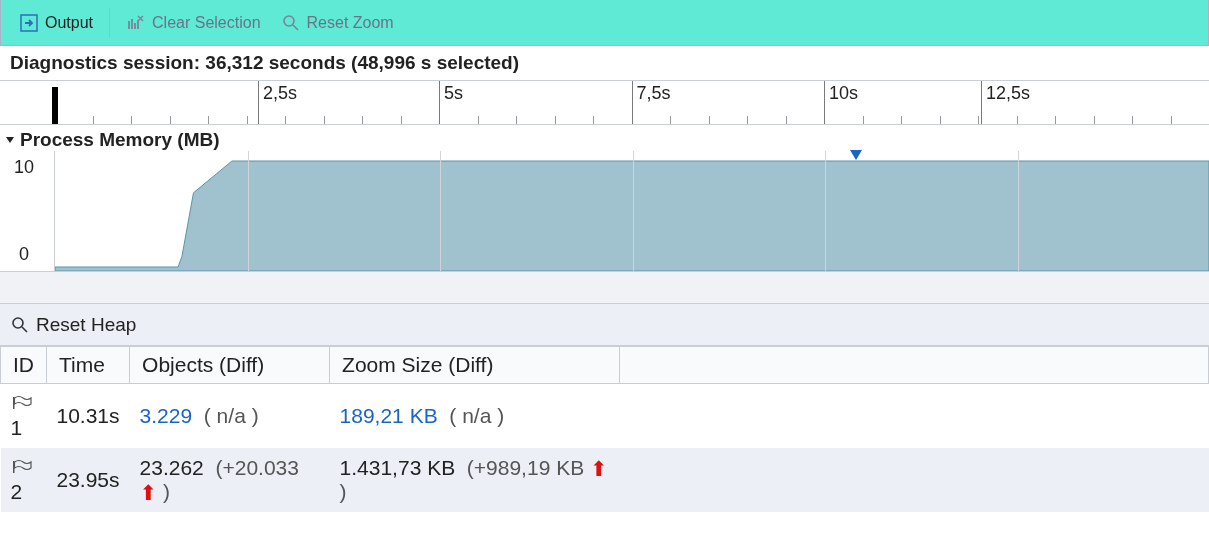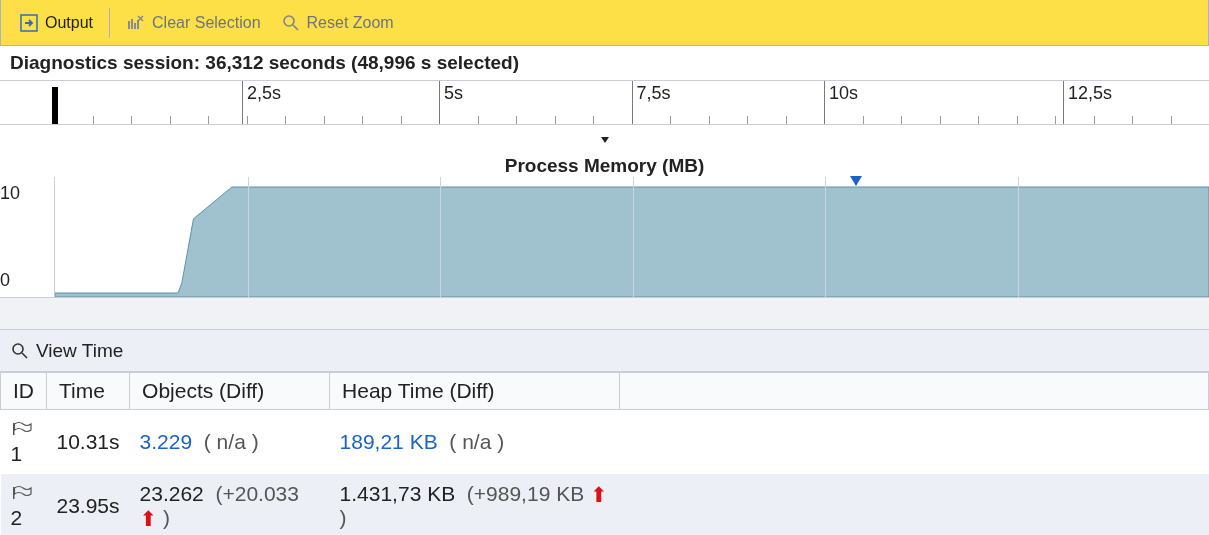--- a/index.html
+++ b/index.html
@@ -1,21 +1,21 @@
 <!DOCTYPE html>
 <html><head>
 <meta charset="utf-8">
 <style>
   * { box-sizing: border-box; margin: 0; padding: 0; font-family: "Segoe UI", Arial, sans-serif; }
   body { width: 1209px; height: 535px; background: #fff; overflow: hidden; font-size: 16px; color: #222; }
 
   
   .toolbar {
     display: flex; align-items: center; height: 46px;
-    background: #fde047; border: 1px solid #a9b3c7; border-top: none;
+    background: #5eead4; border: 1px solid #a9b3c7; border-top: none;
     padding: 0 8px;
   }
   .toolbar .btn {
     display: inline-flex; align-items: center; gap: 6px;
     padding: 4px 10px; color: #6a7485; cursor: default;
   }
   .toolbar .btn.active { color: #222; }
   .toolbar .sep { width: 1px; height: 30px; background: #a9b3c7; margin: 0 6px; }
   .icon { display: inline-flex; width: 20px; height: 20px; }
   .icon svg { width: 100%; height: 100%; }
@@ -31,23 +31,23 @@
     position: relative; height: 44px; border-bottom: 1px solid #c9cdd4; background: #fff;
     margin-left: 0;
   }
   .ruler-inner { position: absolute; left: 54px; right: 0; top: 0; bottom: 0; }
   .tick-major { position: absolute; top: 0; bottom: 0; border-left: 1px solid #7a7a7a; }
   .tick-major span { position: absolute; top: 2px; left: 4px; font-size: 18px; color: #222; }
   .tick-minor { position: absolute; bottom: 0; height: 8px; border-left: 1px solid #9a9a9a; }
   .cursor-line { position: absolute; top: 6px; bottom: 0; width: 6px; background: #000; }
 
   
-  .chart-header { display:flex; align-items:center; gap:4px; font-weight:600; font-size:19px; padding:4px 4px 0 4px;flex-direction:column; }
+  .chart-header { display:flex; align-items:center; gap:4px; font-weight:600; font-size:19px; padding:4px 4px 0 4px; }
   .chart-row { display:flex; border-bottom:1px solid #c9cdd4; }
-  .chart-y { width:54px; display:flex; flex-direction:column; justify-content:space-between; align-items:flex-start; padding:6px 6px 6px 0; font-size:18px;}
+  .chart-y { width:54px; display:flex; flex-direction:column; justify-content:space-between; align-items:center; padding:6px 6px 6px 0; font-size:18px;}
   .chart-area { flex:1; position:relative; height:120px; border-left:1px solid #c9cdd4; }
   .chart-area svg { width:100%; height:100%; display:block; }
   .vgrid { position:absolute; top:0; bottom:0; border-left:1px solid #d0d4da; }
   .chart-marker { position:absolute; }
   .gap { height:32px; background:#f0f2f6; border-bottom:1px solid #c9cdd4; }
 
   
   .heap-bar { display:flex; align-items:center; gap:6px; height:42px; padding:0 10px; background:#eceff5; border-bottom:1px solid #c9cdd4; font-size:19px;}
 
   
@@ -125,33 +125,33 @@
       <div class="tick-minor" style="left: 770px;"></div>
       <div class="tick-minor" style="left: 808.5px;"></div>
       <div class="tick-minor" style="left: 847px;"></div>
       <div class="tick-minor" style="left: 885.5px;"></div>
       <div class="tick-minor" style="left: 924px;"></div>
       <div class="tick-minor" style="left: 962.5px;"></div>
       <div class="tick-minor" style="left: 1001px;"></div>
       <div class="tick-minor" style="left: 1039.5px;"></div>
       <div class="tick-minor" style="left: 1078px;"></div>
       <div class="tick-minor" style="left: 1116.5px;"></div>
-      <div class="tick-major" style="left: 188px; text-align: center;">
+      <div class="tick-major" style="left: 204px; text-align: center;">
         <span>2,5s</span>
       </div>
       <div class="tick-major" style="left: 385px;">
         <span>5s</span>
       </div>
       <div class="tick-major" style="left: 577.5px; text-align: center;">
         <span>7,5s</span>
       </div>
       <div class="tick-major" style="left: 770px;">
         <span>10s</span>
       </div>
-      <div class="tick-major" style="left: 1009px;">
+      <div class="tick-major" style="left: 927px;">
         <span>12,5s</span>
       </div>
     </div>
 </div>
 
 <div class="chart-header">
   <span style="display:inline-block;">
     <svg width="12" height="12" viewBox="0 0 12 12">
         <path d="M2 3 L10 3 L6 9 Z" fill="#222"></path>
       </svg>
@@ -183,30 +183,30 @@
 
 <div class="gap"></div>
 
 <div class="heap-bar">
   <span class="icon">
     <svg viewBox="0 0 20 20">
         <circle cx="8" cy="8" r="5" fill="none" stroke="#333" stroke-width="1.6"></circle>
         <line x1="12" y1="12" x2="17" y2="17" stroke="#333" stroke-width="1.6"></line>
       </svg>
   </span>
-  <span>View Time</span>
+  <span>Reset Heap</span>
 </div>
 
 <table>
   <thead>
     <tr>
       <td class="col-id">ID</td>
       <td class="col-time">Time</td>
       <td class="col-obj">Objects (Diff)</td>
-      <td class="col-heap">Heap Time (Diff)</td>
+      <td class="col-heap">Zoom Size (Diff)</td>
       <td></td>
     </tr>
   </thead>
   <tbody id="tbody">
       <tr>
         <td><span class="flag-icon"><svg viewBox="0 0 22 16">
               <rect x="2" y="2" width="1.5" height="12" fill="#555"></rect>
               <path d="M3.5 3 Q8 0 12 3 Q16 6 20 3 L20 9 Q16 12 12 9 Q8 6 3.5 9 Z" fill="none" stroke="#555" stroke-width="1.2"></path>
             </svg></span> <span>1</span></td>
         <td>10.31s</td>

